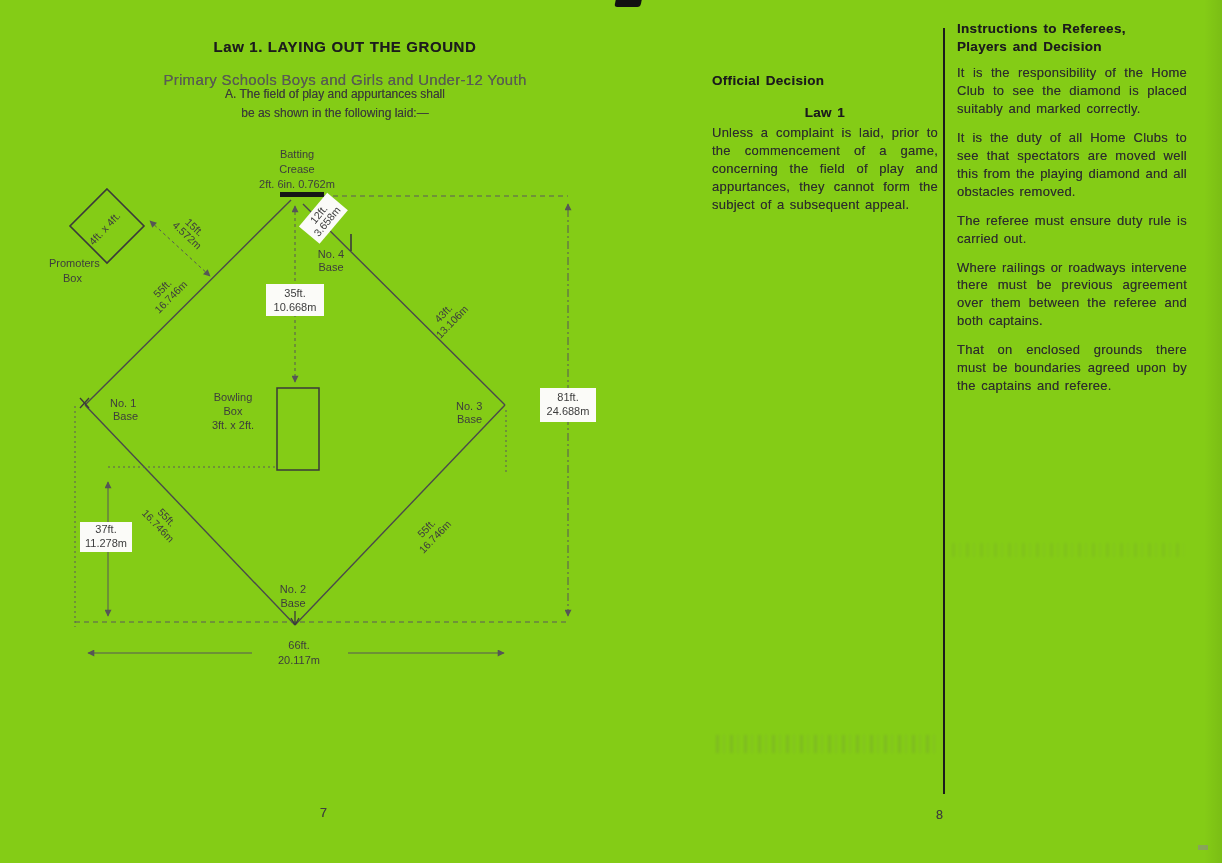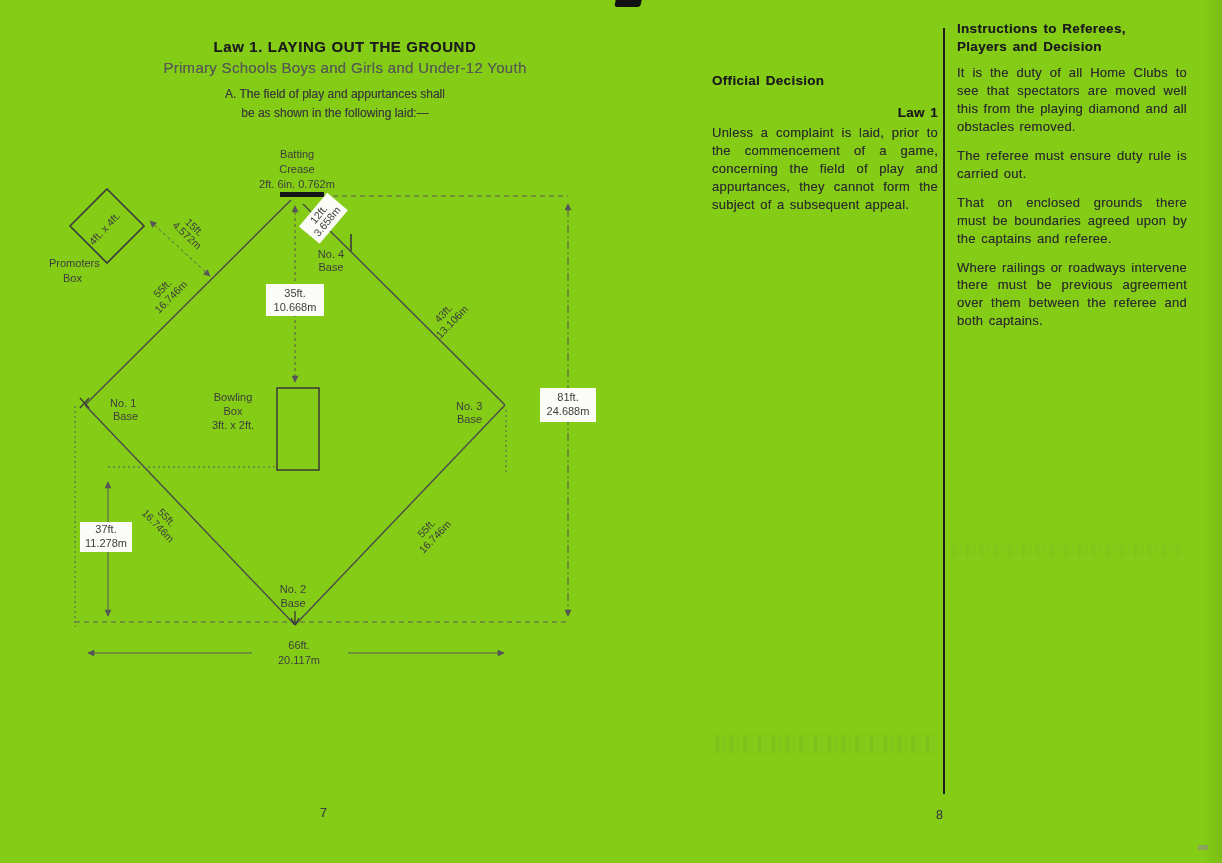--- a/index.html
+++ b/index.html
@@ -10,36 +10,36 @@
   }
   .canvas::after{ 
     content:"";position:absolute;top:0;right:0;width:18px;height:100%;
     background:linear-gradient(to right,rgba(0,0,0,0),rgba(0,0,0,0.07));
     pointer-events:none;
   }
   .scan-text{text-shadow:0 0 0.6px rgba(40,40,40,0.55);}
   
   .title-block{position:absolute;left:110px;top:38px;width:470px;text-align:center;}
   .law-title{font-size:15px;font-weight:bold;letter-spacing:0.6px;color:#1c1c1c;}
-  .law-subtitle{font-size:15px;color:#5a5a5a;margin-top:4px;letter-spacing:0.3px;}
+  .law-subtitle{font-size:15px;color:#5a5a5a;margin-top:16px;letter-spacing:0.3px;}
   .intro-block{position:absolute;left:150px;top:85px;width:370px;text-align:center;
     font-size:12px;color:#3c3c3c;line-height:1.55;}
   .diagram-svg{position:absolute;left:0;top:130px;}
   .page-num{position:absolute;font-size:12.5px;color:#3f3f3f;}
   .page-num.left{left:320px;top:806px;}
   .page-num.right{left:936px;top:808px;}
   
   .col{position:absolute;font-size:13px;line-height:1.38;text-align:justify;
     letter-spacing:0.25px;word-spacing:1.5px;color:#2d2d2d;}
   .col p{margin:0 0 11px 0;}
   .col1{left:712px;top:36px;width:226px;margin-top:36px;}
   .col2{left:957px;top:20px;width:230px;}
   .col-heading{font-size:13.5px;font-weight:bold;color:#1b1b1b;letter-spacing:0.3px;
     line-height:1.3;margin-bottom:9px;text-align:left;}
-  .sub-heading{font-size:13.5px;font-weight:bold;color:#1b1b1b;margin:14px 0 2px 0;text-align:right;}
+  .sub-heading{font-size:13.5px;font-weight:bold;color:#1b1b1b;margin:14px 0 2px 0;text-align:center;}
   .divider{position:absolute;left:943px;top:28px;width:2px;height:766px;background:#1d1d1d;}
   
   .mark-top{position:absolute;left:615px;top:0;width:26px;height:7px;background:#111;
     border-radius:0 0 3px 3px;transform:skewX(-12deg);}
   .smudge{position:absolute;opacity:.5;filter:blur(1px);
     background:repeating-linear-gradient(90deg,rgba(90,90,90,0.28) 0 3px,rgba(0,0,0,0) 3px 7px,rgba(120,120,120,0.2) 7px 9px,rgba(0,0,0,0) 9px 14px);}
   .smudge1{left:716px;top:735px;width:222px;height:18px;}
   .smudge2{left:952px;top:543px;width:232px;height:14px;opacity:.3;}
   .mark-br{position:absolute;left:1198px;top:845px;width:10px;height:5px;background:#8a8a8a;opacity:.6;}
   
@@ -201,24 +201,25 @@
     <p>Unless a complaint is laid, prior to the commencement of a game, concerning the field of play and appurtances, they cannot form the subject of a subsequent appeal.</p>
   </div>
 
   <div class="divider"></div>
 
   <div class="col col2 scan-text">
     <div class="col-heading">
       <span>Instructions to Referees,</span><br>
       <span>Players and Decision</span>
     </div>
+    <p>It is the responsibility of the Home Club to see the diamond is placed suitably and marked correctly.</p>
     <p>It is the duty of all Home Clubs to see that spectators are moved well this from the playing diamond and all obstacles removed.</p>
     <p>The referee must ensure duty rule is carried out.</p>
+    <p>Where railings or roadways intervene there must be previous agreement over them between the referee and both captains.</p>
     <p>That on enclosed grounds there must be boundaries agreed upon by the captains and referee.</p>
-    <p>Where railings or roadways intervene there must be previous agreement over them between the referee and both captains.</p>
   </div>
 
   <div class="page-num right scan-text">8</div>
 
   <div class="mark-top"></div>
   <div class="smudge smudge1"></div>
   <div class="smudge smudge2"></div>
   <div class="mark-br"></div>
 
 </div>

